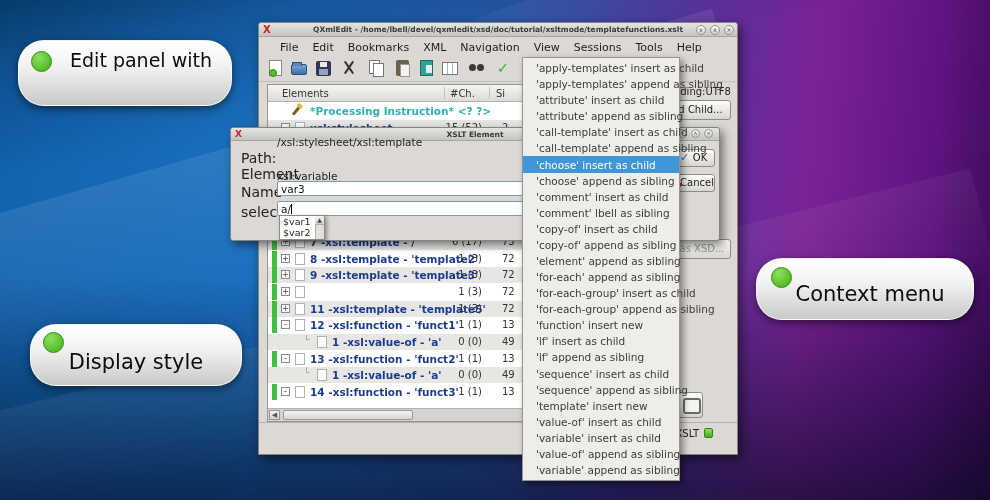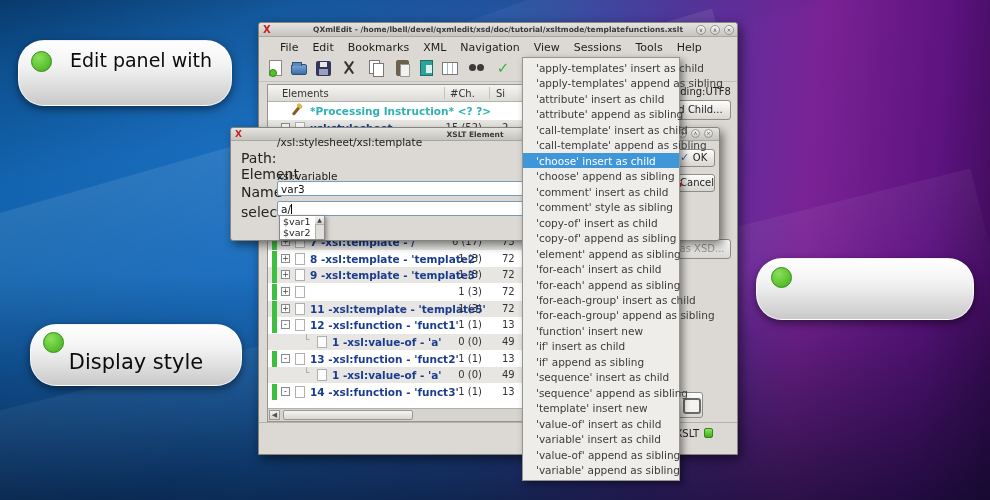--- a/index.html
+++ b/index.html
@@ -386,25 +386,24 @@
 <div class="context-menu">
   <div class="cm-item">'apply-templates' insert as child</div>
   <div class="cm-item">'apply-templates' append as sibling</div>
   <div class="cm-item">'attribute' insert as child</div>
   <div class="cm-item">'attribute' append as sibling</div>
   <div class="cm-item">'call-template' insert as child</div>
   <div class="cm-item">'call-template' append as sibling</div>
   <div class="cm-item hl">'choose' insert as child</div>
   <div class="cm-item">'choose' append as sibling</div>
   <div class="cm-item">'comment' insert as child</div>
-  <div class="cm-item">'comment' style as sibling</div>
+  <div class="cm-item">'comment' lbell as sibling</div>
   <div class="cm-item">'copy-of' insert as child</div>
   <div class="cm-item">'copy-of' append as sibling</div>
   <div class="cm-item">'element' append as sibling</div>
-  <div class="cm-item">'for-each' insert as child</div>
   <div class="cm-item">'for-each' append as sibling</div>
   <div class="cm-item">'for-each-group' insert as child</div>
   <div class="cm-item">'for-each-group' append as sibling</div>
   <div class="cm-item">'function' insert new</div>
   <div class="cm-item">'if' insert as child</div>
   <div class="cm-item">'if' append as sibling</div>
   <div class="cm-item">'sequence' insert as child</div>
   <div class="cm-item">'sequence' append as sibling</div>
   <div class="cm-item">'template' insert new</div>
   <div class="cm-item">'value-of' insert as child</div>
@@ -420,13 +419,14 @@
   </div>
 </div>
 
 <div class="callout co-display">
   <span class="dot"></span>
   <div class="txt">Display style</div>
 </div>
 
 <div class="callout co-context">
   <span class="dot"></span>
+  <div class="txt">Context menu</div>
 </div>
 
 </body></html>

